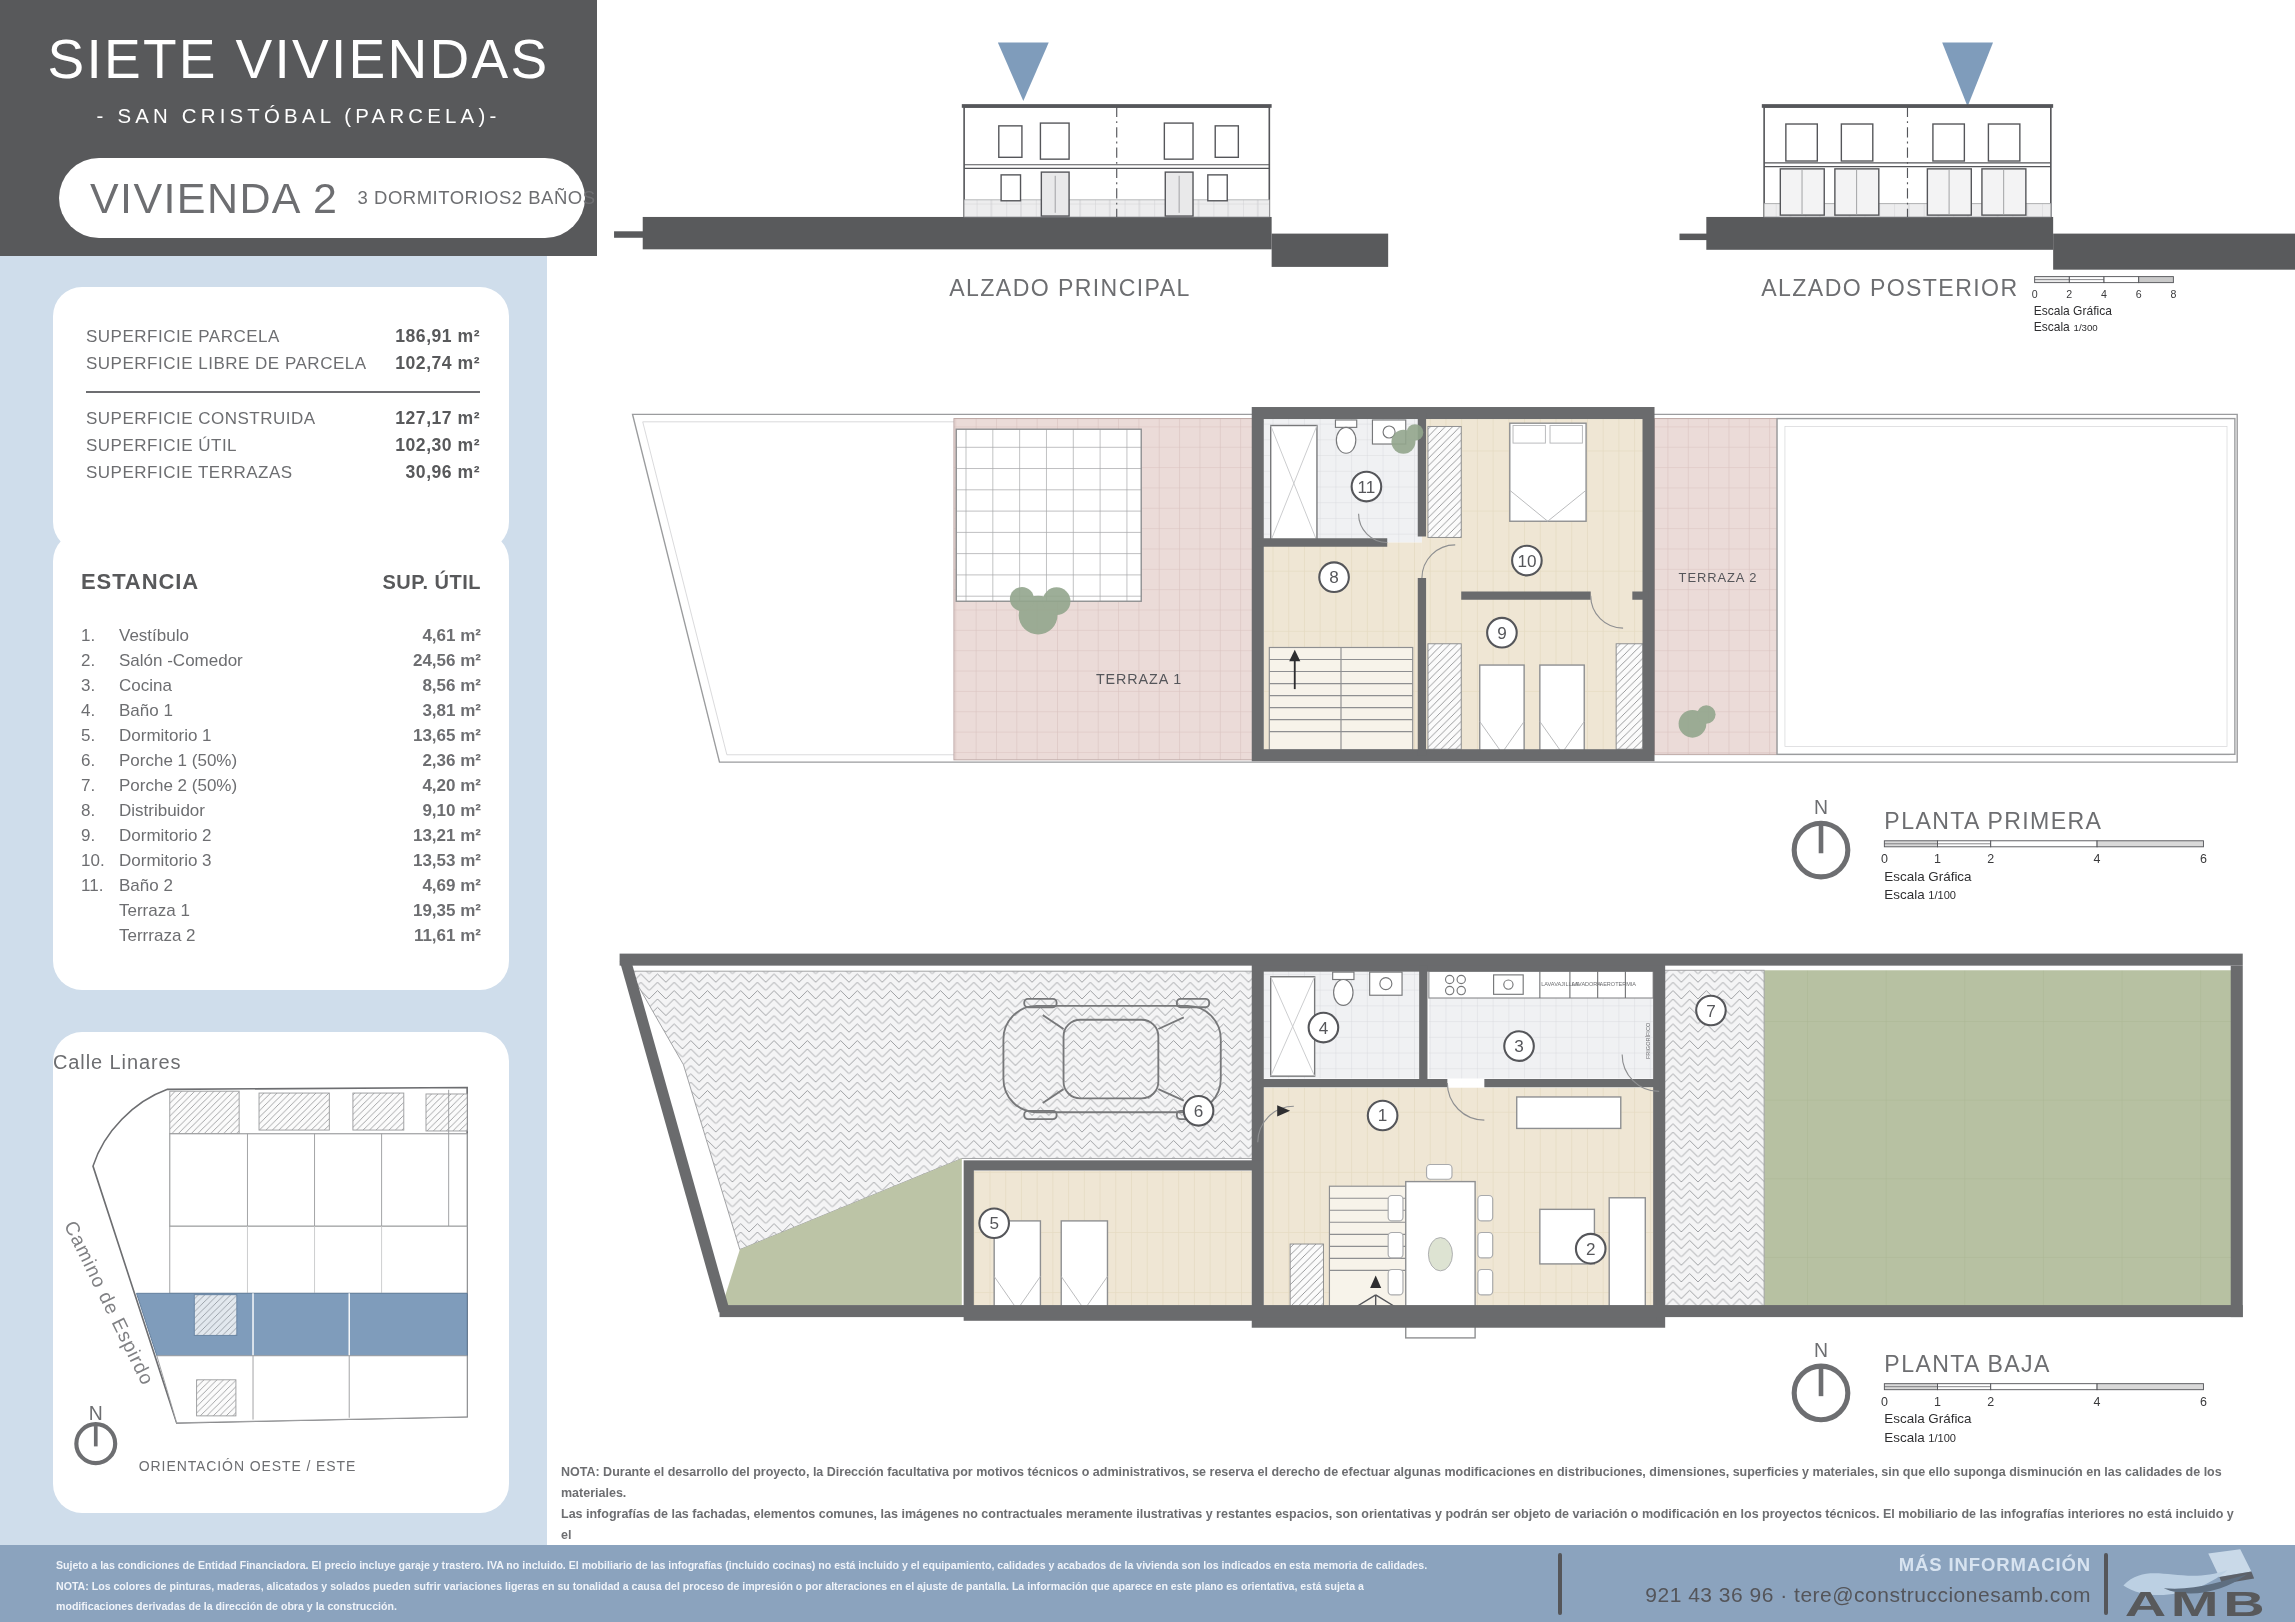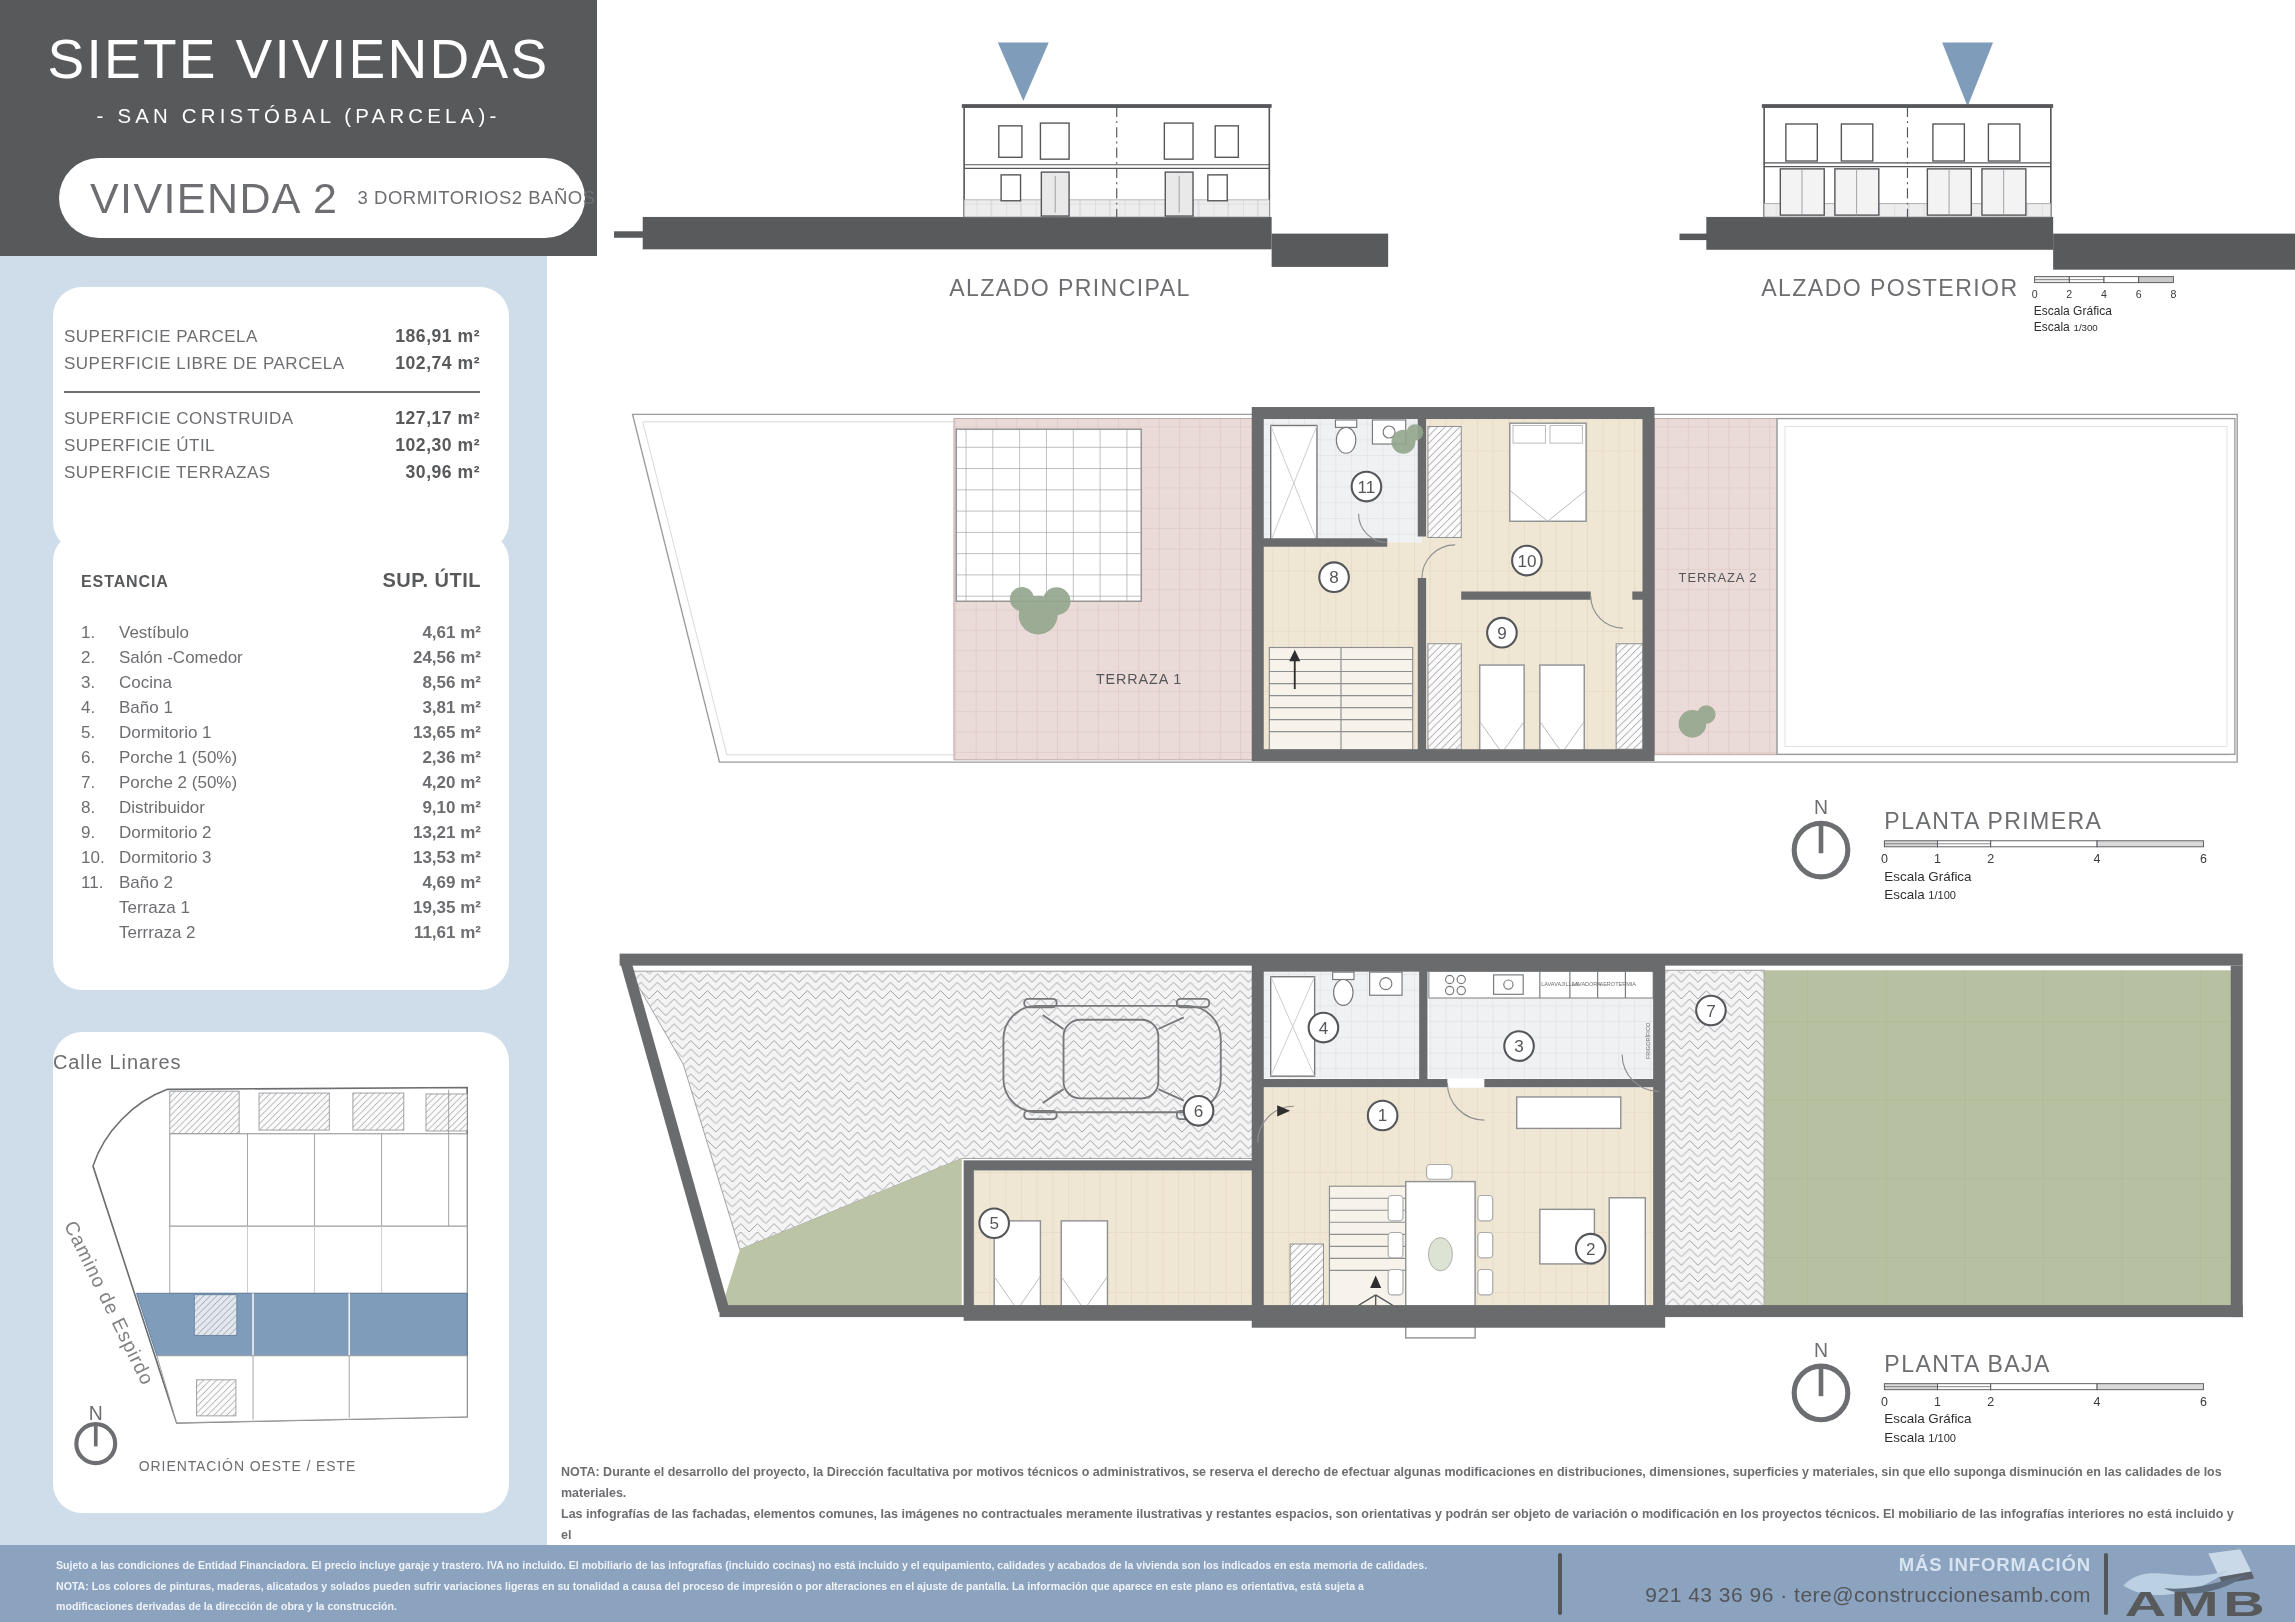--- a/index.html
+++ b/index.html
@@ -15,29 +15,29 @@
       color:#ffffff;font-size:20.4px;font-weight:400;letter-spacing:4.2px;white-space:nowrap;}
   .unit-pill{position:absolute;left:59px;top:158px;width:526px;height:80px;background:#ffffff;
       border-radius:41px;display:flex;align-items:center;padding:0 0 0 31px;box-sizing:border-box;}
   .unit-name{font-size:43px;color:#6D6E71;letter-spacing:1.4px;white-space:nowrap;}
   .unit-feats{margin-left:19.4px;display:flex;justify-content:center;}
   .unit-feats div{font-size:18.5px;line-height:22px;color:#6D6E71;letter-spacing:0.5px;white-space:nowrap;}
 
   
   .sidebar{left:0;top:256px;width:547px;height:1289px;background:#CFDDEB;}
   .card{position:absolute;background:#ffffff;border-radius:29px;box-sizing:border-box;}
-  .card-surf{left:53px;top:31px;width:456px;height:264px;padding:36px 29px 0 11px;}
+  .card-surf{left:53px;top:31px;width:456px;height:264px;padding:36px 29px 0 33px;}
   .srow{display:flex;align-items:baseline;font-size:17px;line-height:26px;letter-spacing:0.5px;white-space:nowrap;}
   .srow .lab{color:#6D6E71;}
   .srow .val{margin-left:auto;font-weight:bold;color:#58595B;font-size:17.6px;}
   .sdiv{border-top:2.8px solid #6D6E71;margin:14px 0 12px 0;}
 
   .card-est{left:53px;top:276px;width:456px;height:458px;padding:37px 28px 0 28px;}
   .ehead{display:flex;align-items:baseline;margin-bottom:28px;}
-  .ehead .h1{font-weight:bold;font-size:16px;color:#58595B;letter-spacing:0.9px;}
+  .ehead .h1{font-weight:bold;font-size:22px;color:#58595B;letter-spacing:0.9px;}
   .ehead .h2{margin-left:auto;font-weight:bold;font-size:20px;color:#58595B;letter-spacing:0.5px;}
   .erow{display:flex;align-items:baseline;font-size:17px;line-height:25px;white-space:nowrap;}
   .erow .n{width:38px;color:#6D6E71;}
   .erow .rm{color:#6D6E71;}
   .erow .v{margin-left:auto;color:#6D6E71;font-weight:bold;}
 
   .card-site{left:53px;top:776px;width:456px;height:481px;}
   .site-title{position:absolute;left:0;top:19.4px;width:100%;text-align:left;font-size:20px;color:#6D6E71;letter-spacing:0.9px;}
   .street-side{position:absolute;left:27px;top:185px;font-size:19.4px;color:#808184;letter-spacing:0.9px;
       transform:rotate(64deg);transform-origin:left top;white-space:nowrap;}

